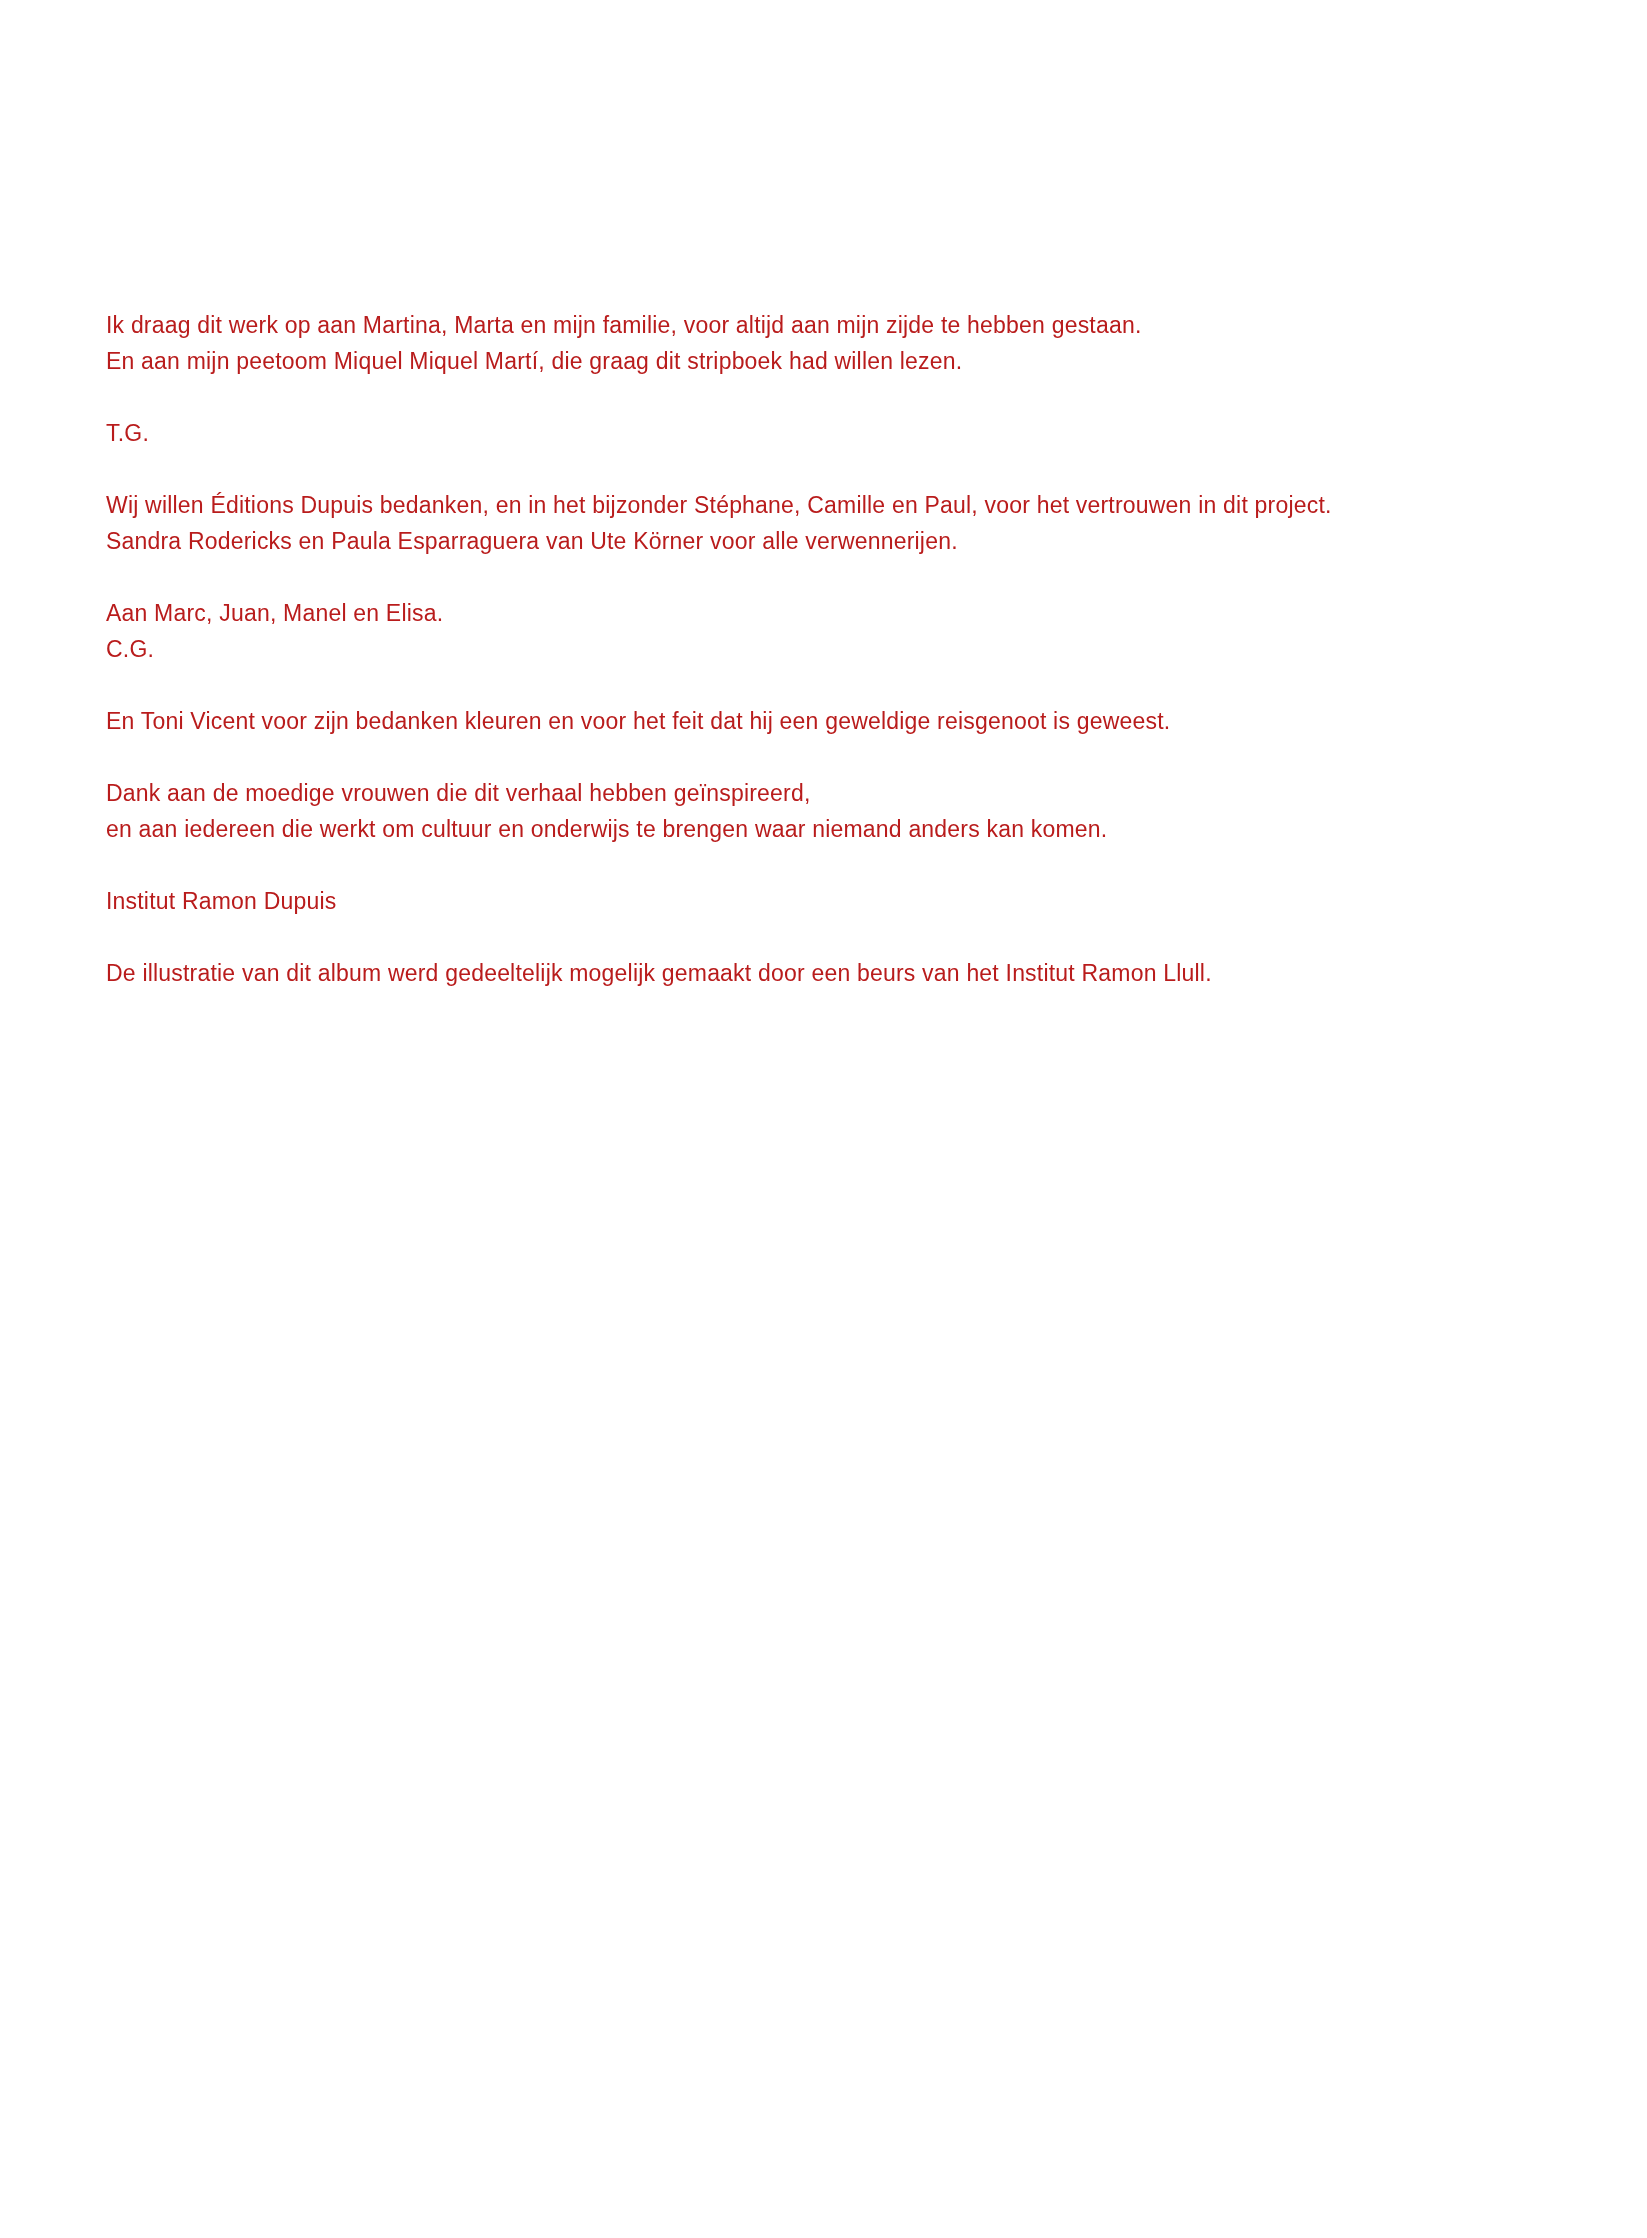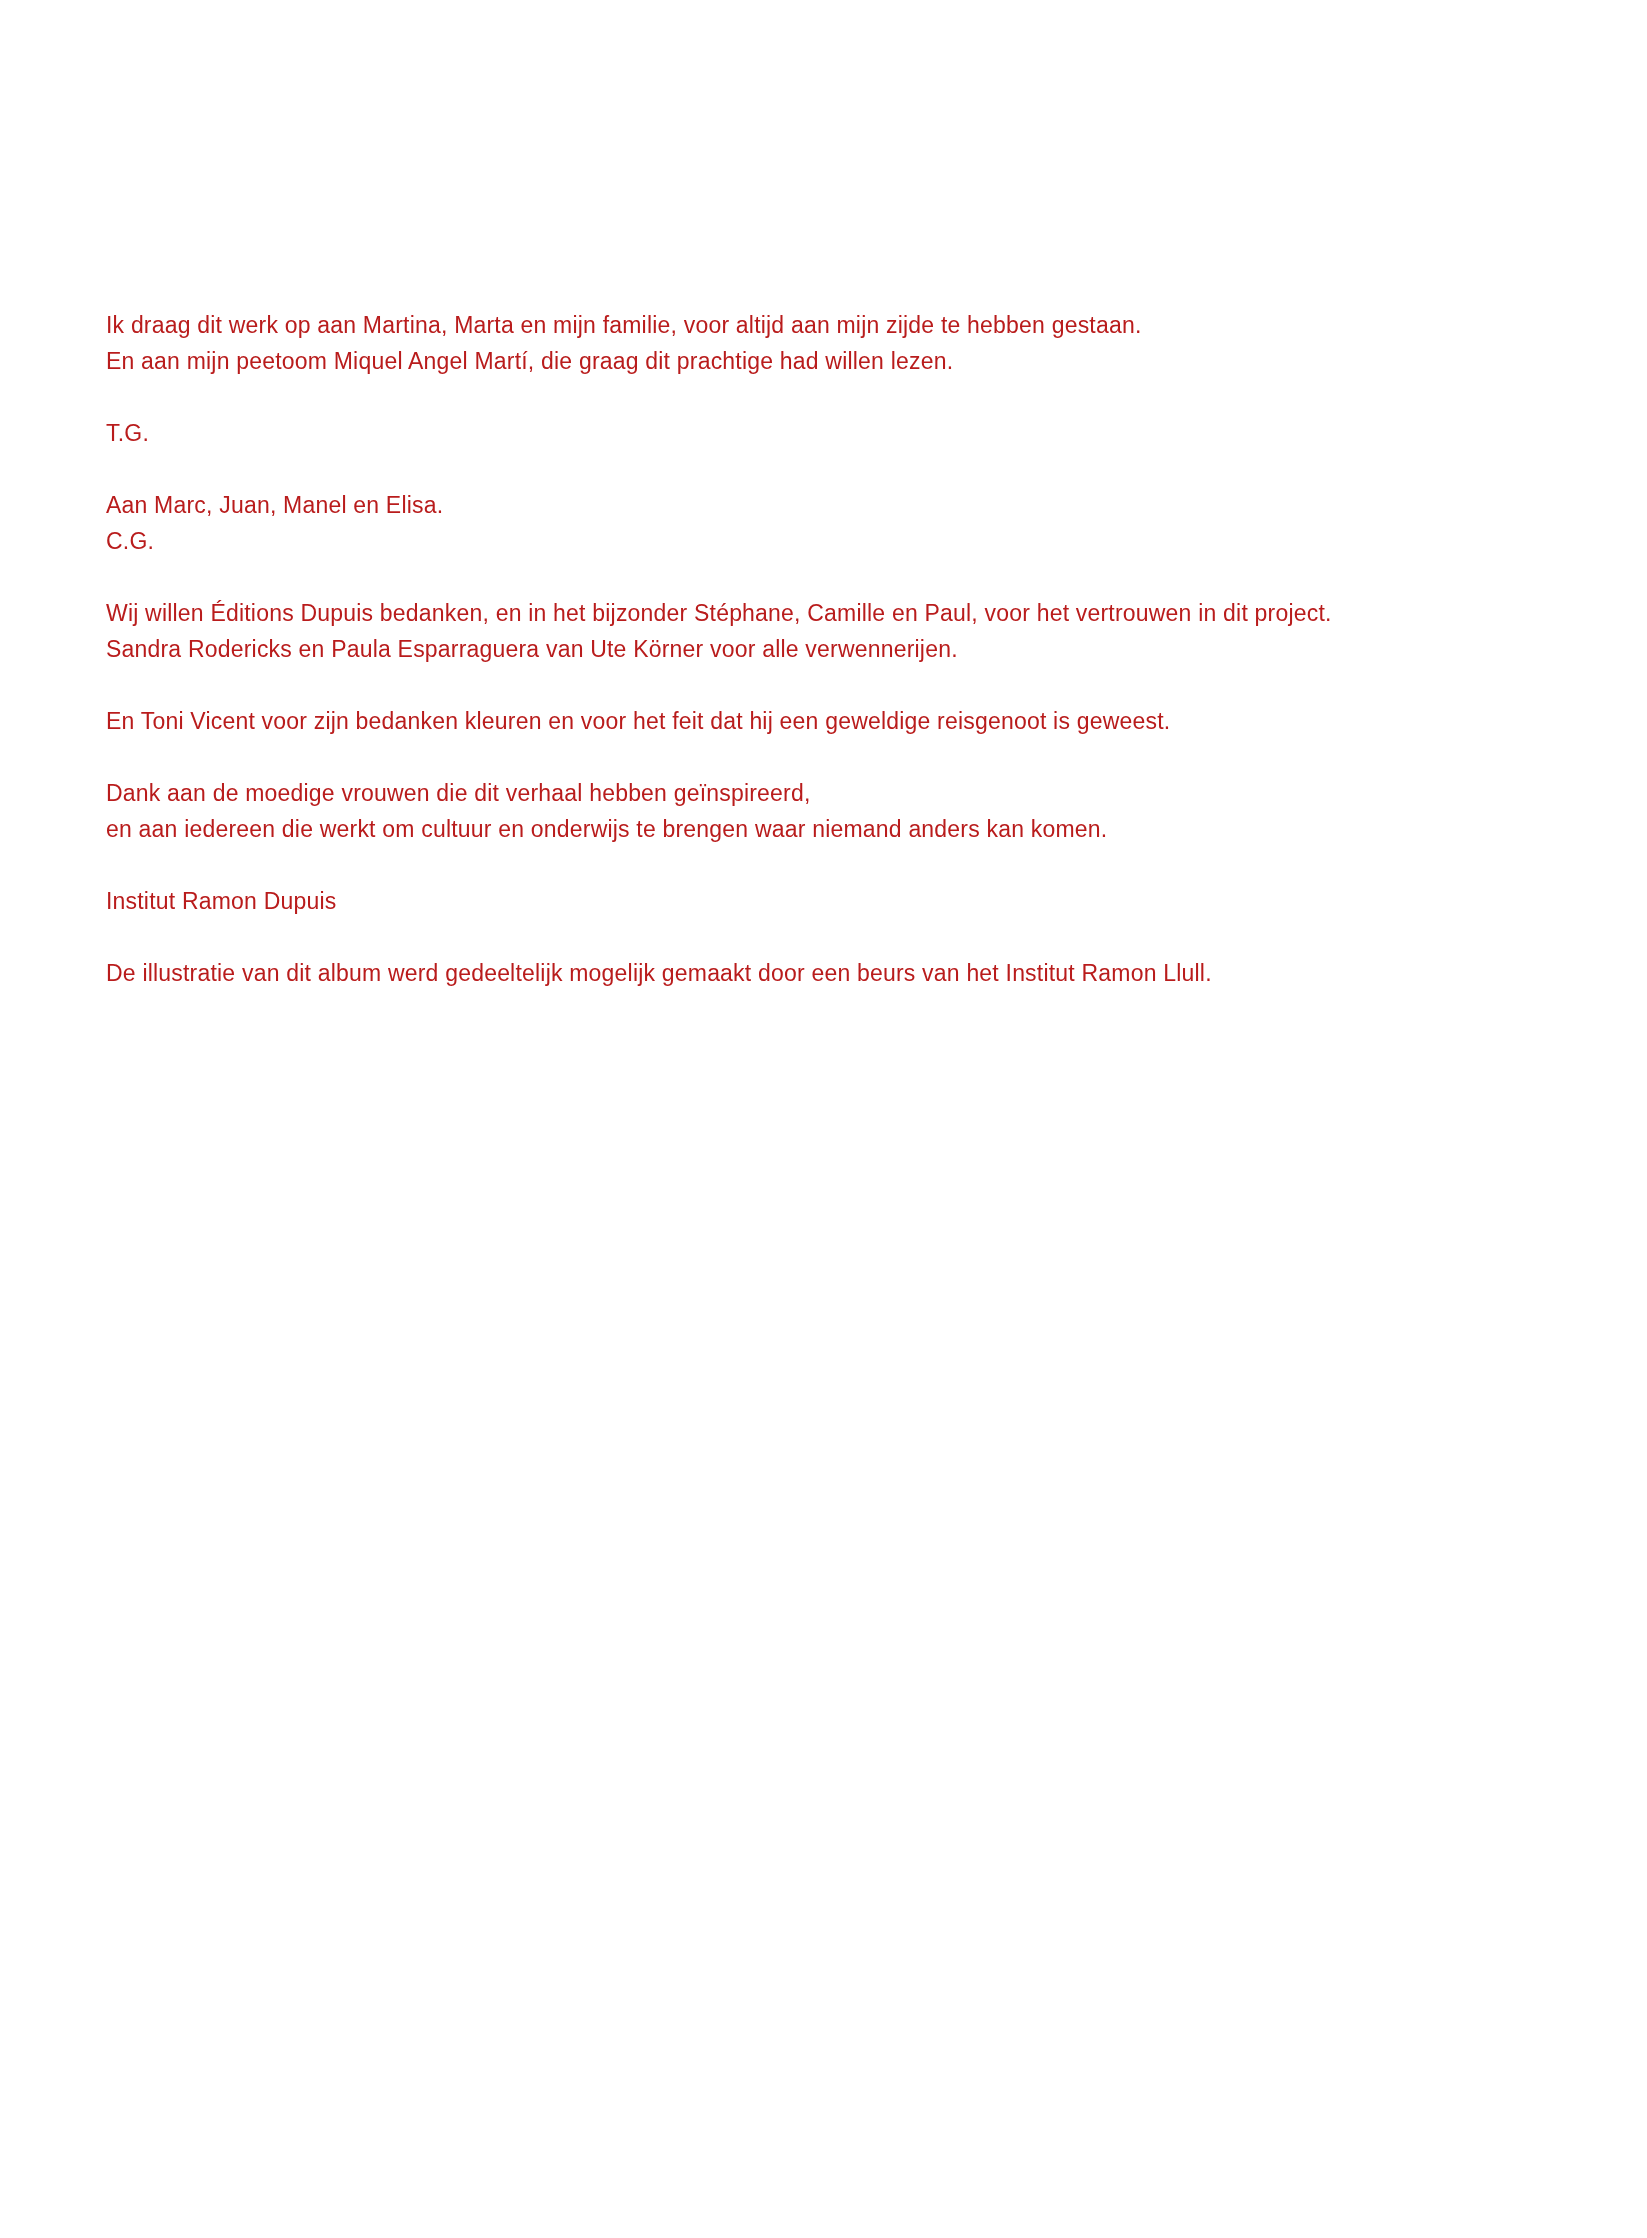--- a/index.html
+++ b/index.html
@@ -41,35 +41,35 @@
   }
 </style>
 </head>
 <body>
 
 <div class="page">
   <div class="content">
 
     <p class="para">
       <span class="line">Ik draag dit werk op aan Martina, Marta en mijn familie, voor altijd aan mijn zijde te hebben gestaan.</span>
-      <span class="line">En aan mijn peetoom Miquel Angel Martí, die graag dit prachtige had willen lezen.</span>
+      <span class="line">En aan mijn peetoom Miquel Miquel Martí, die graag dit stripboek had willen lezen.</span>
     </p>
 
     <p class="para">
       <span class="line">T.G.</span>
     </p>
 
     <p class="para">
-      <span class="line">Aan Marc, Juan, Manel en Elisa.</span>
-      <span class="line">C.G.</span>
+      <span class="line">Wij willen Éditions Dupuis bedanken, en in het bijzonder Stéphane, Camille en Paul, voor het vertrouwen in dit project.</span>
+      <span class="line">Sandra Rodericks en Paula Esparraguera van Ute Körner voor alle verwennerijen.</span>
     </p>
 
     <p class="para">
-      <span class="line">Wij willen Éditions Dupuis bedanken, en in het bijzonder Stéphane, Camille en Paul, voor het vertrouwen in dit project.</span>
-      <span class="line">Sandra Rodericks en Paula Esparraguera van Ute Körner voor alle verwennerijen.</span>
+      <span class="line">Aan Marc, Juan, Manel en Elisa.</span>
+      <span class="line">C.G.</span>
     </p>
 
     <p class="para">
       <span class="line">En Toni Vicent voor zijn bedanken kleuren en voor het feit dat hij een geweldige reisgenoot is geweest.</span>
     </p>
 
     <p class="para">
       <span class="line">Dank aan de moedige vrouwen die dit verhaal hebben geïnspireerd,</span>
       <span class="line">en aan iedereen die werkt om cultuur en onderwijs te brengen waar niemand anders kan komen.</span>
     </p>

